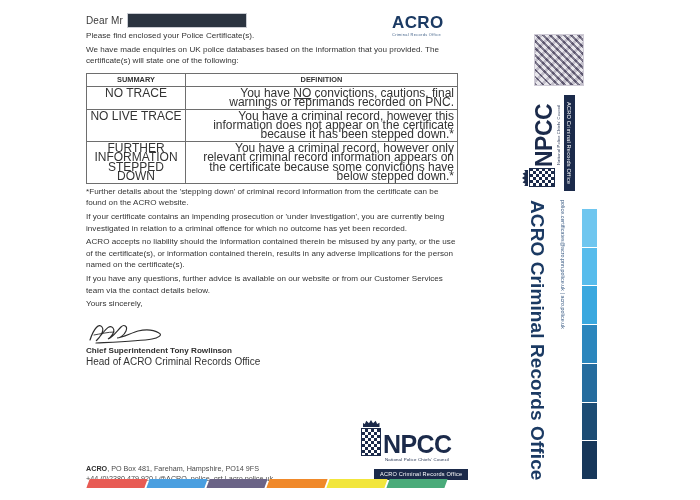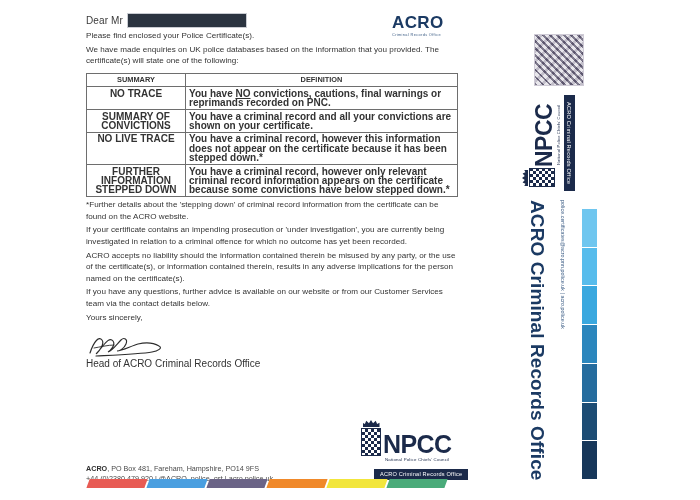--- a/index.html
+++ b/index.html
@@ -23,28 +23,28 @@
   .para{font-size:8.1px;line-height:11.6px;color:#333;margin:0;letter-spacing:.02px;}
   .p-gap{margin-top:2px;}
 
   
   table.results{
     border-collapse:collapse;width:372px;margin-top:6px;
     table-layout:fixed;
   }
   table.results td,table.results th{
     border:1px solid #6e6e6e;
-    font-size:10px;line-height:9.4px;color:#333;
-    padding:1.5px 3px;vertical-align:top;font-weight:bold;
+    font-size:12px;line-height:9.4px;color:#333;
+    padding:1.5px 3px;vertical-align:top;
   }
   table.results th{font-weight:bold;font-size:7.4px;padding:1.5px 3px;}
   th.c-result{width:92px;text-align:center;}
   th.c-def{text-align:center;}
   td.c-result{text-align:center;font-size:7.2px;}
-  td.c-def{text-align:left;font-size:7.2px;}
+  td.c-def{text-align:right;font-size:7.2px;}
   .u{text-decoration:underline;}
 
   
   .sig-wrap{margin-top:9px;height:26px;}
   .sig-name{font-size:8.1px;font-weight:bold;color:#2f2f2f;line-height:11px;}
   .sig-role{font-size:10px;color:#333;line-height:11px;}
 
   
   .footer{position:absolute;left:86px;top:424px;width:260px;margin-top:40px;}
   .f-line{font-size:7.2px;line-height:9.8px;color:#4a4a4a;}
@@ -180,24 +180,20 @@
           <th class="c-result">SUMMARY</th>
           <th class="c-def">DEFINITION</th>
         </tr>
       </thead>
       <tbody>
         <tr>
           <td class="c-result">NO TRACE</td>
           <td class="c-def"><span>You have </span><span class="u">NO</span><span> convictions, cautions, final warnings or reprimands recorded on PNC.</span></td>
         </tr>
         <tr>
-          <td class="c-result">SUMMARY OF CONVICTIONS</td>
-          <td class="c-def">You have a criminal record and all your convictions are shown on your certificate.</td>
-        </tr>
-        <tr>
           <td class="c-result">NO LIVE TRACE</td>
           <td class="c-def">You have a criminal record, however this information does not appear on the certificate because it has been stepped down.*</td>
         </tr>
         <tr>
           <td class="c-result">FURTHER INFORMATION STEPPED DOWN</td>
           <td class="c-def">You have a criminal record, however only relevant criminal record information appears on the certificate because some convictions have below stepped down.*</td>
         </tr>
       </tbody>
     </table>
 
@@ -211,20 +207,21 @@
     <div class="sig-wrap">
       <svg width="120" height="26" viewBox="0 0 120 26">
         <path d="M4 21 C8 9, 13 4, 16 8 C19 12, 13 19, 11 21 C9 23, 12 20, 16 15
                  C20 10, 24 5, 27 9 C30 13, 24 19, 22 20 C26 19, 31 12, 35 8
                  C38 5, 42 7, 40 12 C38 17, 33 19, 31 19 C36 19, 45 14, 52 12
                  C60 10, 68 11, 73 14 C77 16, 72 19, 66 20 C55 22, 30 23, 10 24" fill="none" stroke="#2d2d2d" stroke-width="1.15" stroke-linecap="round"></path>
         <path d="M8 16 C14 15, 22 13, 28 13" fill="none" stroke="#2d2d2d" stroke-width=".9" stroke-linecap="round"></path>
       </svg>
     </div>
 
+    <div class="sig-name">Chief Superintendent Tony Rowlinson</div>
     <div class="sig-role">Head of ACRO Criminal Records Office</div>
   </div>
 
   <div class="footer">
     <div class="f-line"><b>ACRO</b><span>, PO Box 481, Fareham, Hampshire, PO14 9FS</span></div>
     <div class="f-line">+44 (0)2380 479 920  |  @ACRO_police_cst  |  acro.police.uk</div>
   </div>
 
   <div class="npcc-footer">
     <div class="npcc-row">

